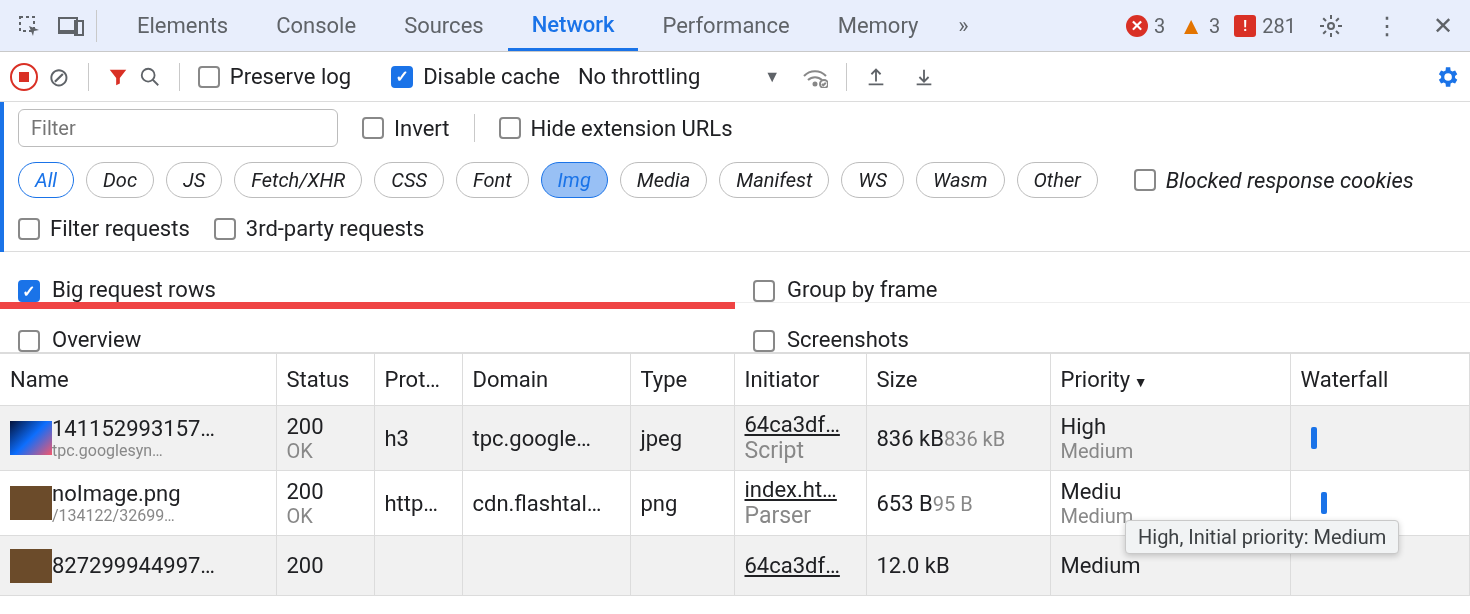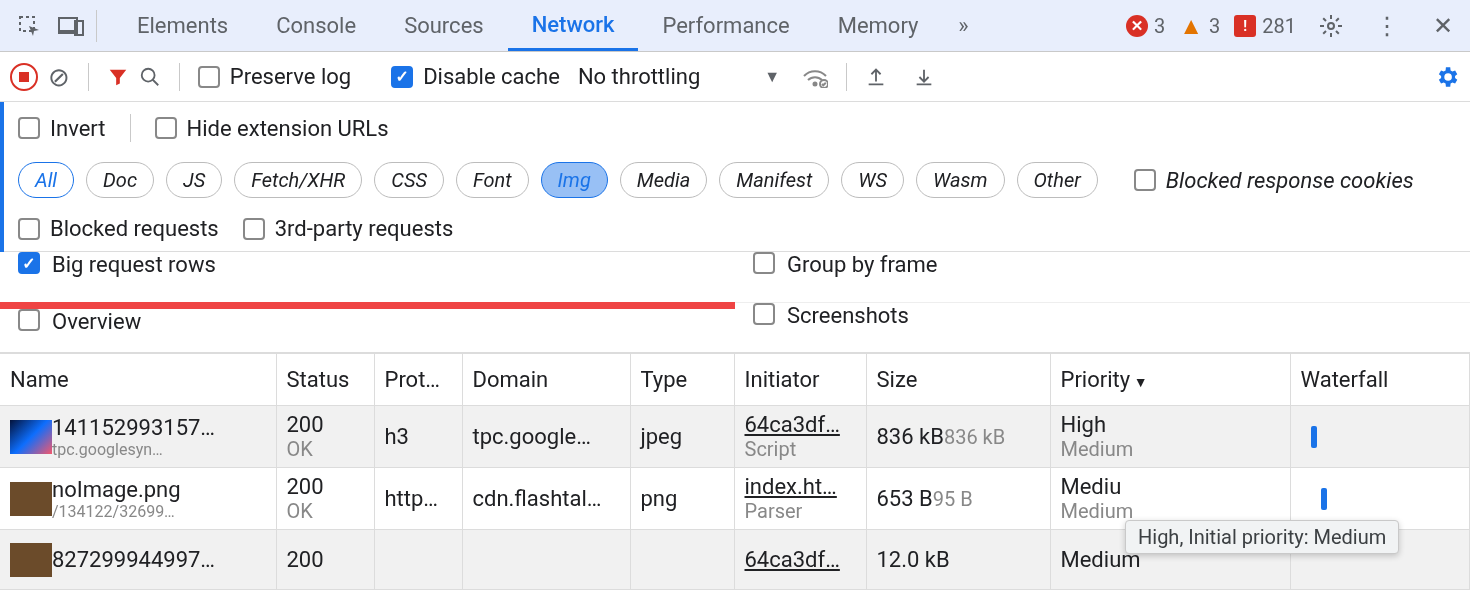--- a/index.html
+++ b/index.html
@@ -43,39 +43,39 @@
   .filter-row1 { display:flex; align-items:center; height:52px; padding: 0 14px; gap:24px; border-bottom: none; }
   .filter-input { width: 320px; height:38px; border:1px solid #bcbcbc; border-radius:6px; padding:0 12px; font-size:20px; color:#888; }
   .filter-row2 { display:flex; align-items:center; height:52px; padding: 0 14px; gap:12px;font-style:italic; }
   .type-chip { height:36px; padding:0 16px; border:1px solid #bcbcbc; border-radius:18px; display:flex; align-items:center; cursor:pointer; font-size:20px; }
   .type-chip.sel { border-color:#1a73e8; background: rgba(26,115,232,0.45); color:#1a73e8}
   .type-chip.allsel { border-color:#1a73e8; color:#1a73e8; }
   .filter-row3 { display:flex; align-items:center; height:46px; padding: 0 14px; gap:24px; border-bottom:1px solid #dcdcdc; }
 
   
   .viewopts { display:flex; flex-wrap:wrap; border-bottom:1px solid #dcdcdc; }
-  .viewopts .half { width:50%; display:flex; align-items:flex-start; height:50px; padding-left:18px; gap:12px; }
+  .viewopts .half { width:50%; display:flex; align-items:flex-end; height:50px; padding-left:18px; gap:12px; }
 
   
   .tbl { width:100%; border-collapse:collapse; }
   .tbl th, .tbl td { border-right:1px solid #dcdcdc; border-bottom:1px solid #dcdcdc; text-align:left; padding:6px 10px; font-weight:normal; vertical-align: middle; }
   .tbl th { height:52px; color:#202124; border-top:1px solid #dcdcdc; }
   .tbl th.sorted::after { content:" ▼"; font-size:14px; }
   .name-cell { display:flex; align-items:center; }
   .thumb { width:42px; height:34px; background:#6b4b2a; display:flex; align-items:center; justify-content:center; overflow:hidden; }
   .thumb.dark { background: linear-gradient(135deg,#04123a,#0d6efd,#f5576c); }
   .name-stack div:first-child { color:#202124; }
   .name-stack div:last-child { color:#888; font-size:16px; }
   .status-stack div:first-child {}
   .status-stack div:last-child { color:#888; font-size:20px; }
   .size-cell { text-align:right; }
   .size-stack { display:flex; align-items:flex-end; }
   .size-stack div:last-child { color:#888; font-size:20px; }
   .initiator a { color:#202124; text-decoration: underline; }
-  .initiator .sub { color:#888; font-size:20px; }
+  .initiator .sub { color:#888; font-size:23px; }
   .prio-stack div:last-child { color:#888; font-size:20px; }
   tr.odd td { background:#f1f1f1; }
   .waterfall-cell { position:relative; height:60px; }
   .wf-bar { position:absolute; top:50%; transform:translateY(-50%); width:6px; height:22px; background:#1a73e8; border-radius:2px; }
   .tooltip { position:absolute; background:#f1f3f4; border:1px solid #c9c9c9; padding:4px 12px; border-radius:4px; font-size:20px; color:#3c4043; white-space:nowrap; z-index:10; box-shadow:0 2px 6px rgba(0,0,0,.2); }
 
   .col-name{width:276px}
   .col-status{width:98px}
   .col-proto{width:88px}
   .col-domain{width:168px}
@@ -204,20 +204,21 @@
   </div>
   <div class="settings-right">
     <svg width="26" height="26" viewBox="0 0 24 24" fill="#1a73e8">
         <path d="M19.4 13a7.5 7.5 0 0 0 .1-1 7.5 7.5 0 0 0-.1-1l2.1-1.6-2-3.5-2.5 1a7.5 7.5 0 0 0-1.7-1L15 3h-4l-.3 2.9a7.5 7.5 0 0 0-1.7 1l-2.5-1-2 3.5L6.6 11a7.5 7.5 0 0 0 0 2l-2.1 1.6 2 3.5 2.5-1a7.5 7.5 0 0 0 1.7 1L11 21h4l.3-2.9a7.5 7.5 0 0 0 1.7-1l2.5 1 2-3.5zM13 15.5A3.5 3.5 0 1 1 16.5 12 3.5 3.5 0 0 1 13 15.5z"></path>
       </svg>
   </div>
 </div>
 
 <div class="filterbar">
   <div class="filter-row1">
+    <input class="filter-input" placeholder="Filter" style="">
     <div class="chk-row">
       <span class="chk"></span>
       <span class="chk-label">Invert</span>
     </div>
     <div style="width:1px;height:28px;background:#c9c9c9;"></div>
     <div class="chk-row">
       <span class="chk"></span>
       <span class="chk-label">Hide extension URLs</span>
     </div>
   </div>
@@ -262,21 +263,21 @@
     <div style="width:12px"></div>
     <div class="chk-row">
       <span class="chk"></span>
       <span class="chk-label">Blocked response cookies</span>
     </div>
   </div>
 
   <div class="filter-row3">
     <div class="chk-row">
       <span class="chk"></span>
-      <span class="chk-label">Blocked requests</span>
+      <span class="chk-label">Filter requests</span>
     </div>
     <div class="chk-row">
       <span class="chk"></span>
       <span class="chk-label">3rd-party requests</span>
     </div>
   </div>
 </div>
 
 <div class="viewopts">
   <div class="half">

